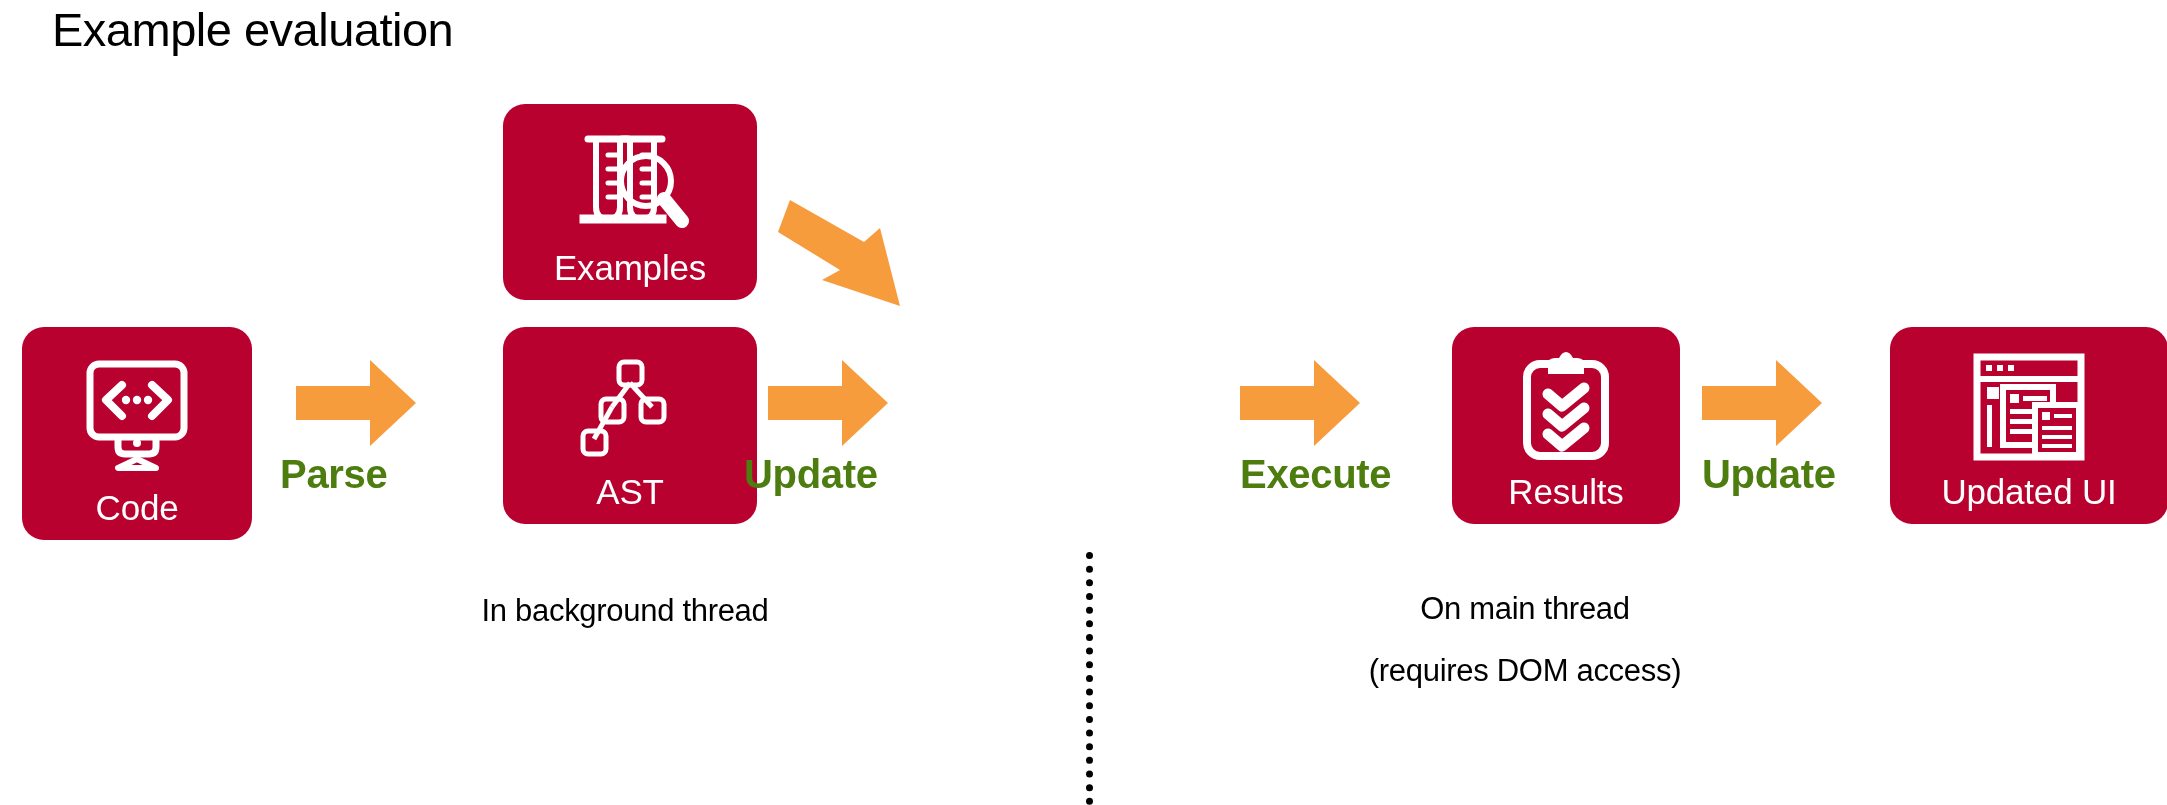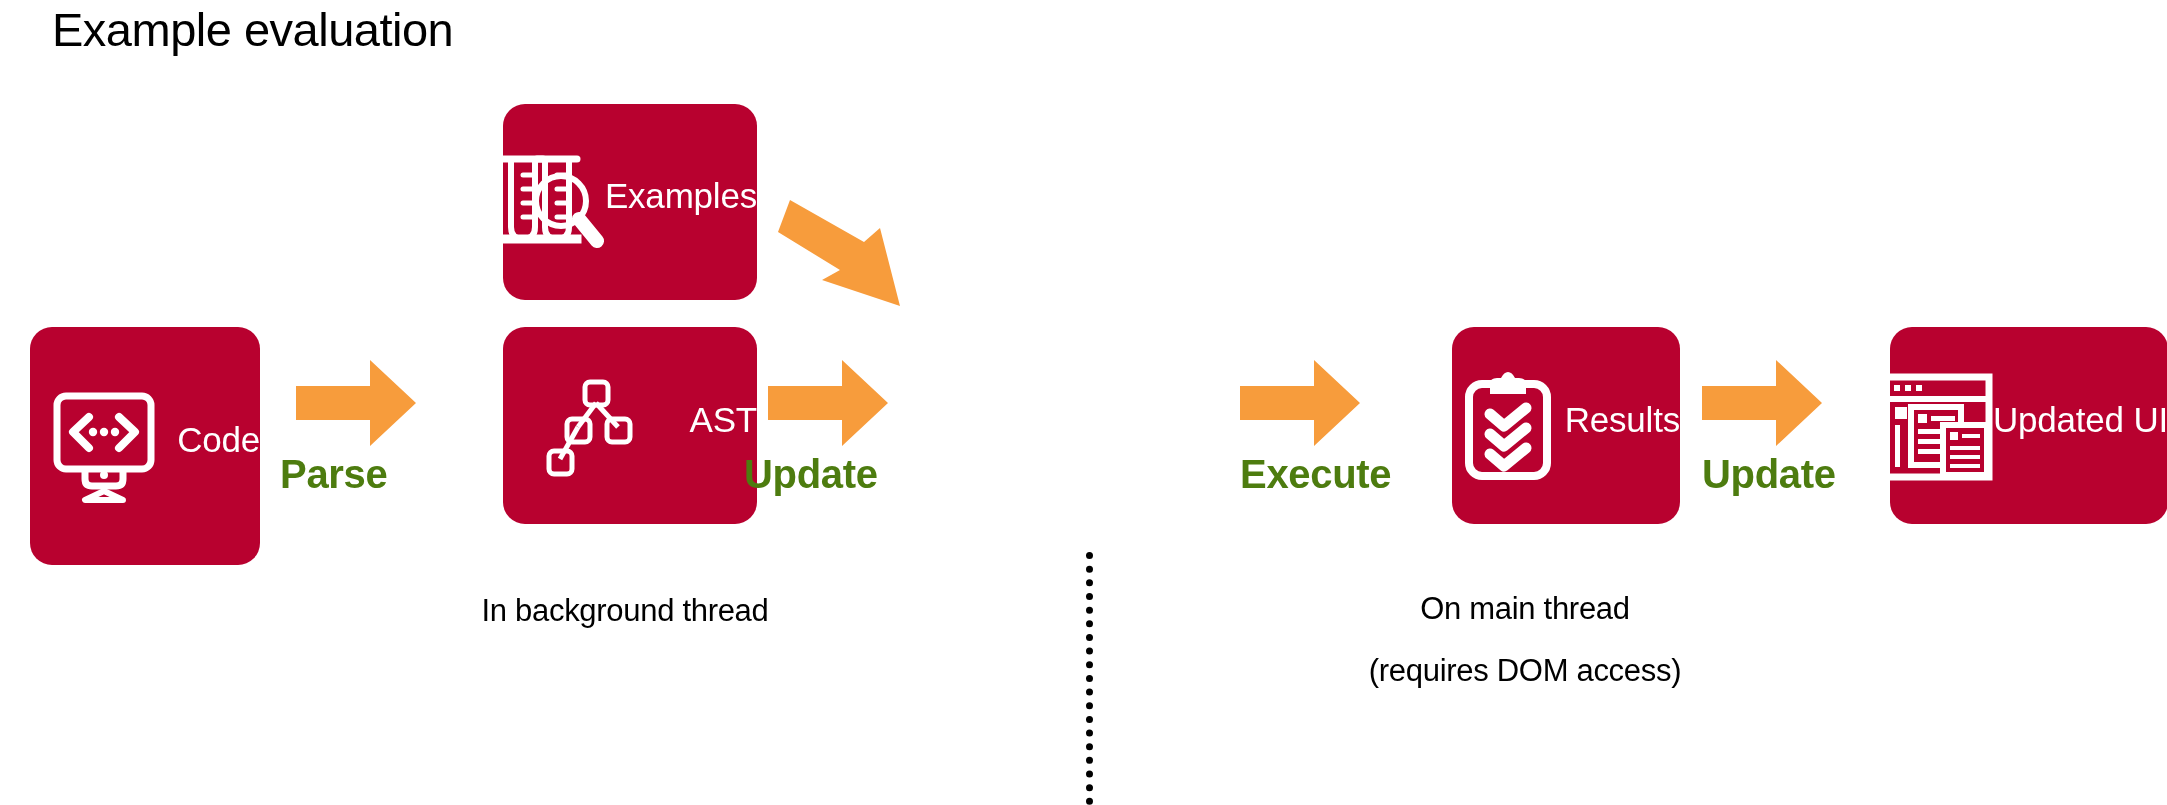--- a/index.html
+++ b/index.html
@@ -30,20 +30,21 @@
     letter-spacing: -0.5px;
     white-space: nowrap;
   }
 
   
   .node {
     position: absolute;
     background: #b8012f;
     border-radius: 22px;
     display: flex;
+    flex-direction: column;
     align-items: center;
     justify-content: flex-end;
     box-sizing: border-box;
     padding-bottom: 12px;
   }
   .node-icon {
     flex: 1 1 auto;
     display: flex;
     align-items: center;
     justify-content: center;
@@ -53,21 +54,21 @@
   .node-icon svg { display: block; }
   .node-label {
     color: #ffffff;
     font-size: 35px;
     line-height: 40px;
     font-weight: 400;
     white-space: nowrap;
     letter-spacing: -0.2px;
   }
 
-  #node-code      { left: 30px;   top: 327px; width: 230px; height: 238px; }
+  #node-code      { left: 22px;   top: 327px; width: 230px; height: 213px; }
   #node-examples  { left: 503px;  top: 104px; width: 254px; height: 196px; }
   #node-ast       { left: 503px;  top: 327px; width: 254px; height: 197px; }
   #node-modast    { left: 977px;  top: 327px; width: 254px; height: 197px; }
   #node-results   { left: 1452px; top: 327px; width: 228px; height: 197px; }
   #node-updatedui { left: 1890px; top: 327px; width: 278px; height: 197px; }
 
   
   .arrow {
     position: absolute;
   }

